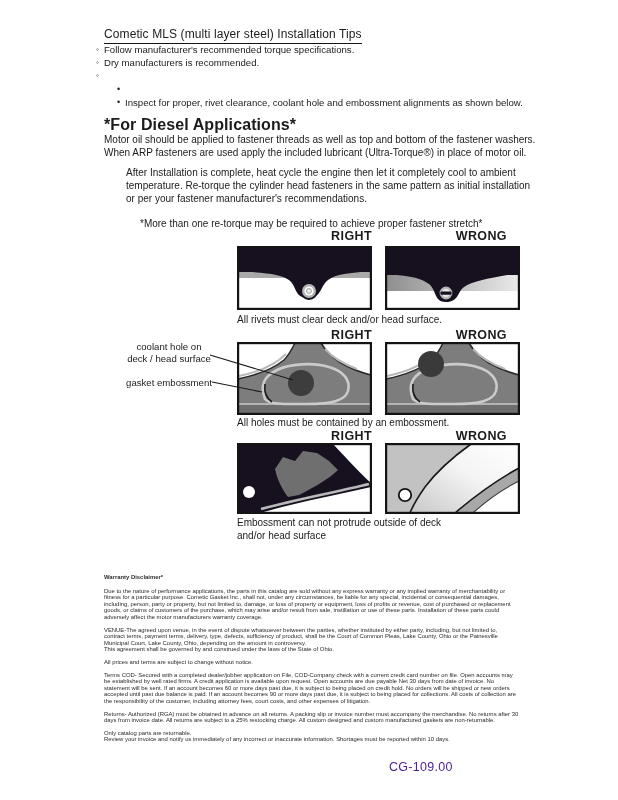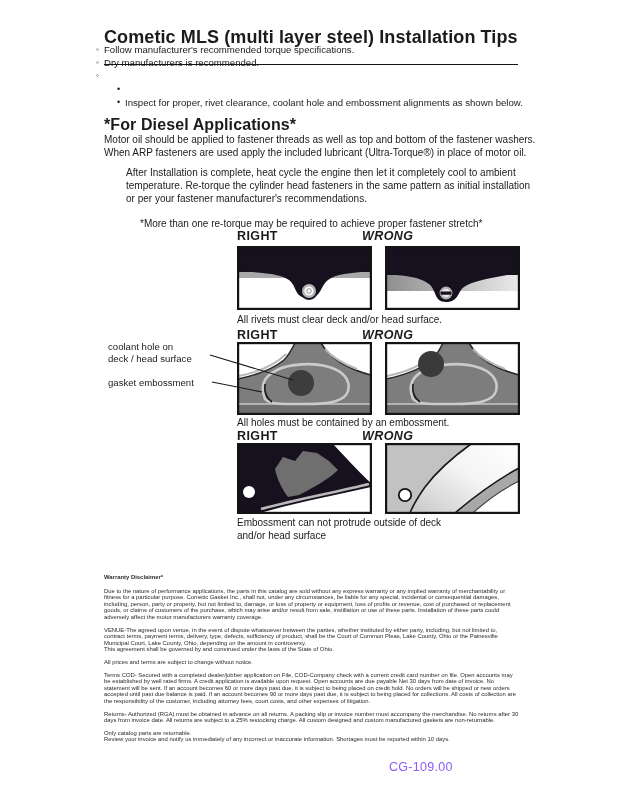--- a/index.html
+++ b/index.html
@@ -6,49 +6,49 @@
   html,body { background:#ffffff; }
   body {
     width:618px; height:800px; position:relative; overflow:hidden;
     font-family:"Liberation Sans", sans-serif; color:#1b1b1b;
     -webkit-font-smoothing:antialiased;
   }
   .abs { position:absolute; }
   .pre { white-space:pre-line; }
 
   .title {
-    left:104px; top:27px; font-size:18px; font-weight:bold;
-    border-bottom:1.5px solid #141414; padding-bottom:16px; letter-spacing:.1px;
+    left:104px; top:27px; font-size:12px; font-weight:normal;
+    border-bottom:1.5px solid #141414; padding-bottom:2px; letter-spacing:.1px;
   }
   .tips { left:96px; top:43px; width:460px; font-size:9.6px; line-height:13.2px; }
   .tips .row { display:flex; }
   .tips .marker { width:8px; font-size:8.5px; line-height:13.2px; text-align:left; }
   .tips .sub { padding-left:21px; }
   .tips .sub .marker { font-size:9px; }
 
   .diesel-heading { left:104px; top:116px; font-size:16px; font-weight:bold; letter-spacing:.1px; }
   .body-par { left:104px; width:470px; font-size:10px; line-height:13.2px; }
   .p1 { top:133px; } .p2 { top:166px;margin-left:22px; } .p3 { top:217px;margin-left:36px; }
 
-  .col-label { width:135px; text-align:left; font-size:12.5px; font-weight:bold; letter-spacing:.4px; }
+  .col-label { width:135px; text-align:right; font-size:12.5px; font-weight:bold; letter-spacing:.4px; }
   .hdr-row1 { top:229px; } .hdr-row2 { top:328px; } .hdr-row3 { top:429px; }
-  .col-left { left:237px; } .col-right { left:362px;font-style:italic; }
+  .col-left { left:237px; } .col-right { left:372px; }
   .panel { display:block; }
   .caption { left:237px; font-size:10px; line-height:12.5px; }
   .cap1 { top:314px; } .cap2 { top:417px; } .cap3 { top:517px; }
 
-  .anno { left:108px; width:122px; text-align:left; font-size:9.6px; line-height:11.5px; }
+  .anno { left:108px; width:122px; text-align:center; font-size:9.6px; line-height:11.5px; }
   .anno1 { top:341px; } .anno2 { top:377px; }
   .leader { left:205px; top:343px; z-index:3; }
 
   .disclaimer { left:104px; top:574px; width:415px; font-size:5.9px; line-height:6.6px; color:#2a2a2a; }
   .disclaimer p { margin-bottom:6px; }
   .disclaimer .dhead { font-weight:bold; margin-bottom:7px; }
 
-  .footer-code { left:389px; top:760px; font-size:12.5px; letter-spacing:.3px; color:#8b5cf6;text-align:right; }
+  .footer-code { left:389px; top:760px; font-size:12.5px; letter-spacing:.3px; color:#4c1d95;text-align:right; }
 </style>
 </head>
 <body>
 
 <h1 class="abs title">Cometic MLS (multi layer steel) Installation Tips</h1>
 
 <div class="abs tips">
   <div class="row">
     <span class="marker">◦</span>
     <span>Follow manufacturer's recommended torque specifications.</span>

